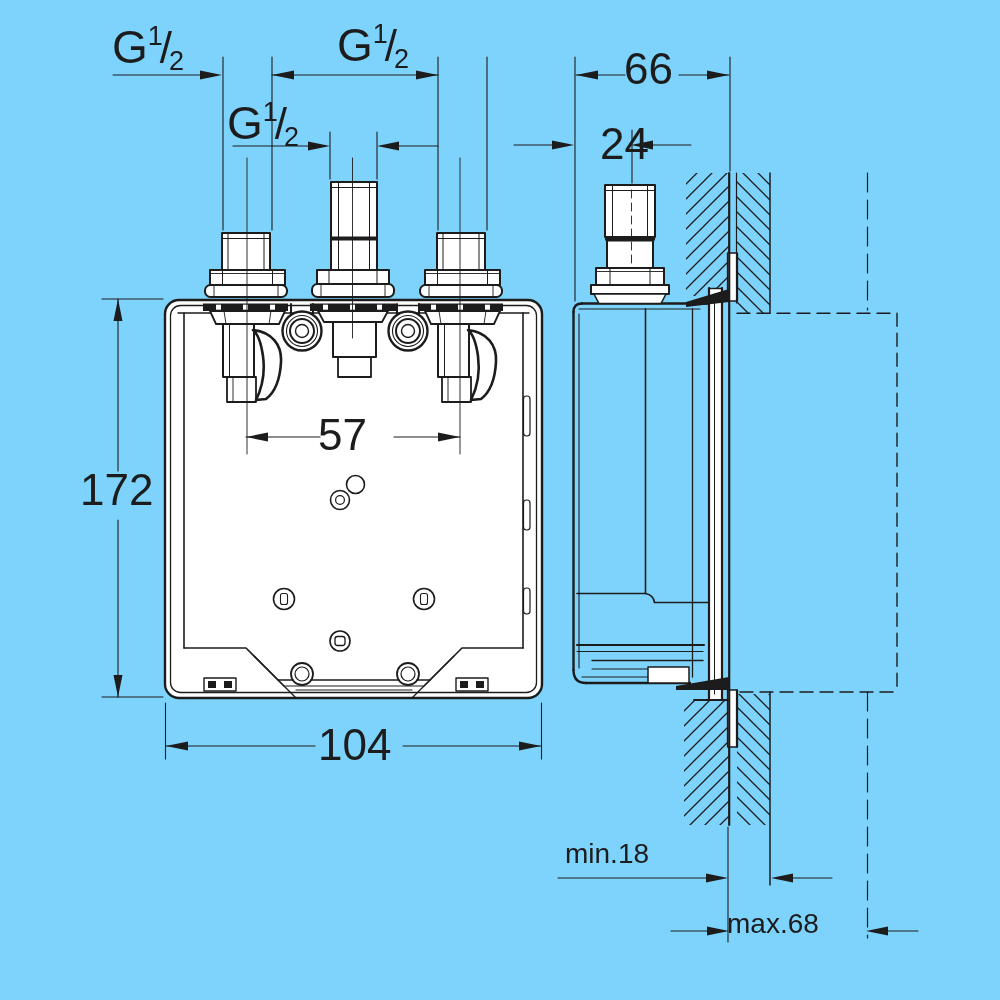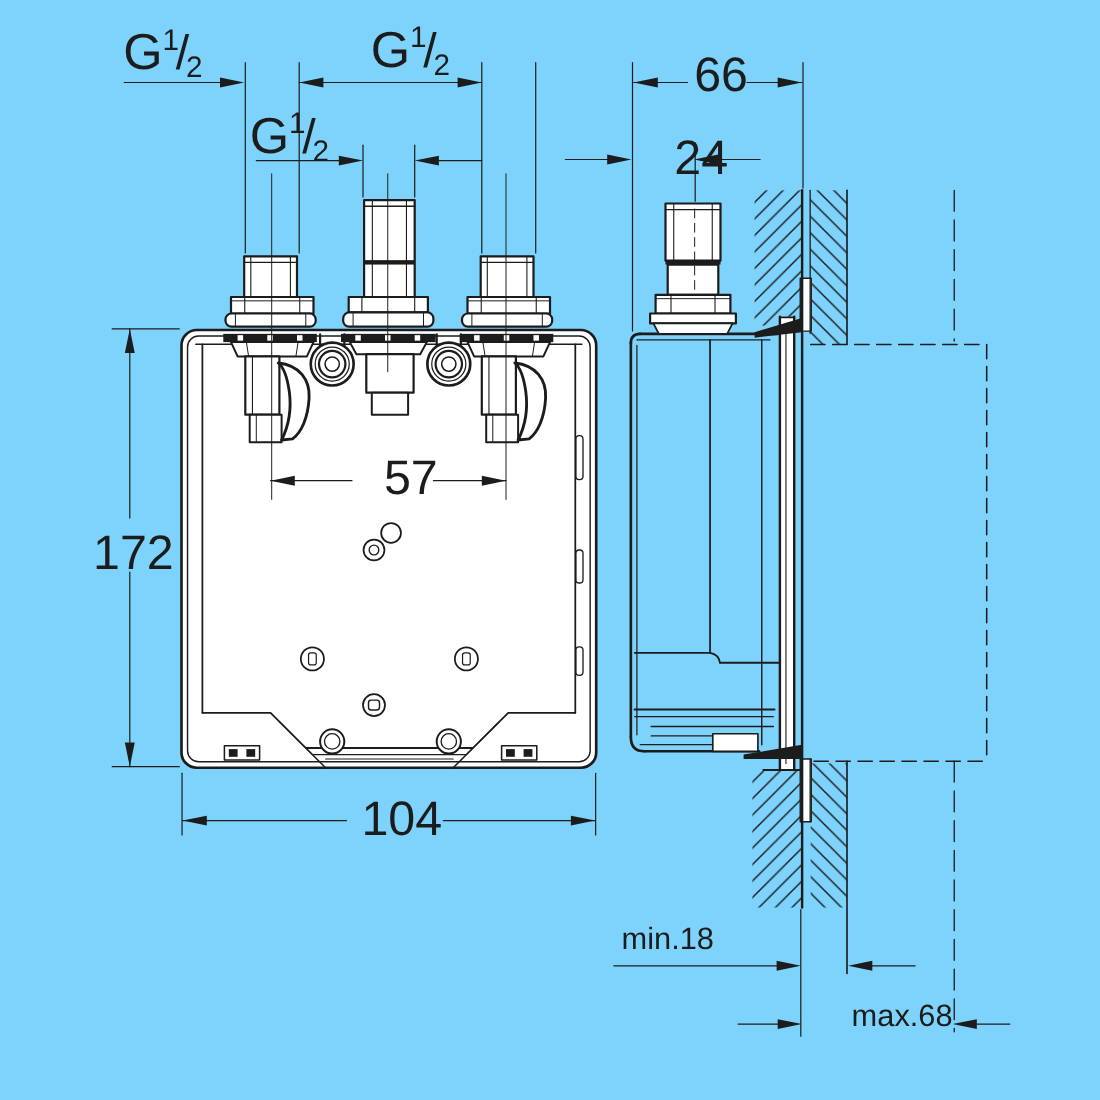--- a/index.html
+++ b/index.html
@@ -7,21 +7,21 @@
          font-family:"Liberation Sans",sans-serif;color:#1c1c1c;}
   #drawing{position:absolute;left:0;top:0;}
   .dimlabel{position:absolute;line-height:1;white-space:nowrap;color:#1c1c1c;
             font-family:"Liberation Sans",sans-serif;}
   .num{font-size:44px;text-align:center;}
   .small{font-size:28px;}
   .glabel{font-size:46px;}
   .glabel sup{font-size:27px;vertical-align:super;position:relative;top:-2px;}
   .glabel sub{font-size:27px;vertical-align:baseline;position:relative;top:7px;}
   .glabel .sl{font-size:44px;margin:0 -3px;}
-  .ctr{text-align:right;}
+  .ctr{text-align:left;}
 </style>
 </head>
 <body>
 
 <div id="stage">
 
 <svg id="drawing" width="1000" height="1000" viewBox="0 0 1000 1000" stroke="#1c1c1c" fill="none" stroke-linecap="round" stroke-linejoin="round">
 
   <defs>
     <pattern id="hatchA" patternUnits="userSpaceOnUse" width="15" height="15">
@@ -295,21 +295,21 @@
 <div class="dimlabel glabel" style="left:337px;top:22px"><span>G</span><sup>1</sup><span class="sl">/</span><sub>2</sub></div>
 
 <div class="dimlabel glabel" style="left:227px;top:100px"><span>G</span><sup>1</sup><span class="sl">/</span><sub>2</sub></div>
 
 <div class="dimlabel num ctr" style="left:624px;top:47px;width:56px">66</div>
 
 <div class="dimlabel num ctr" style="left:600px;top:122px;width:62px">24</div>
 
 <div class="dimlabel num ctr" style="left:318px;top:413px;width:80px">57</div>
 
-<div class="dimlabel num ctr" style="left:80px;top:481px;width:78px">172</div>
+<div class="dimlabel num ctr" style="left:80px;top:468px;width:78px">172</div>
 
 <div class="dimlabel num ctr" style="left:318px;top:723px;width:84px">104</div>
 
 <div class="dimlabel small" style="left:565px;top:840px">min.18</div>
 
 <div class="dimlabel small ctr" style="left:727px;top:910px;width:139px">max.68</div>
 
 </div>
 
 </body></html>

